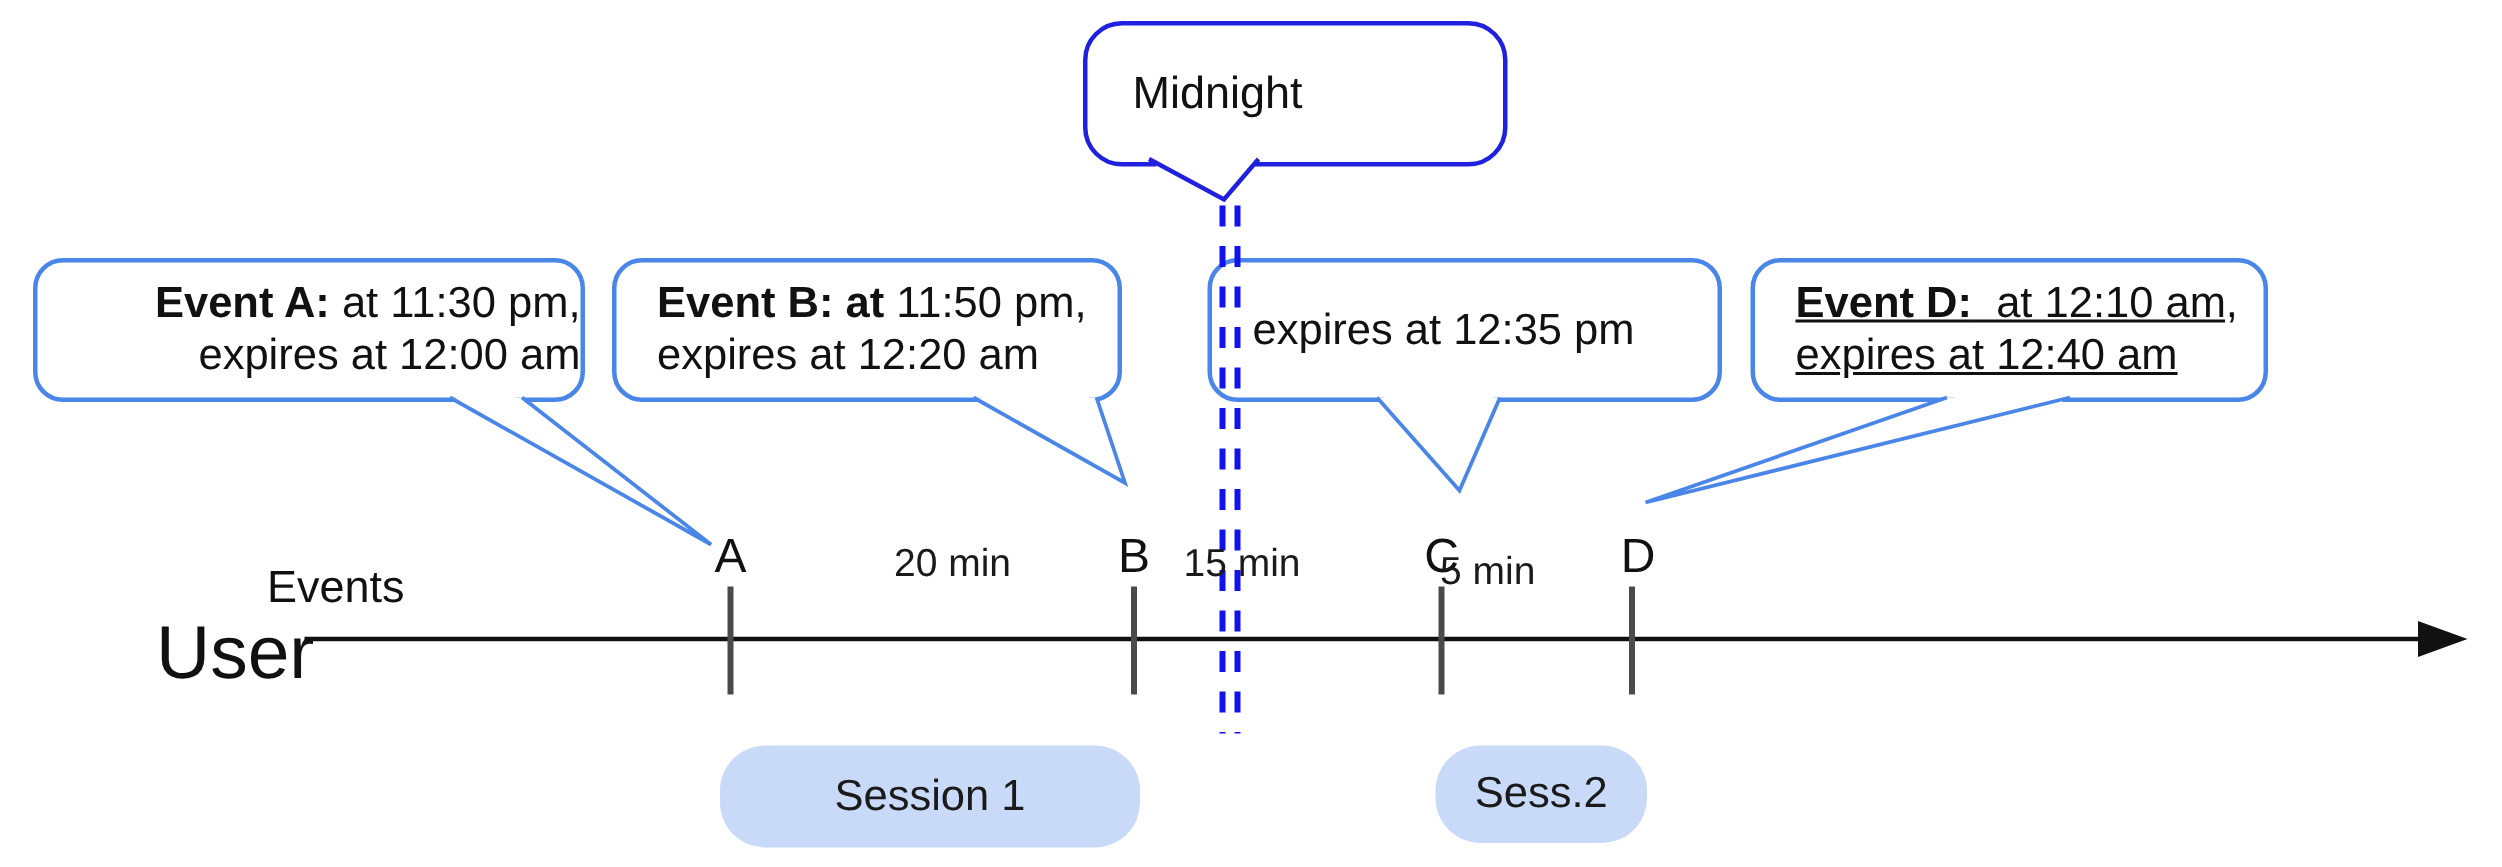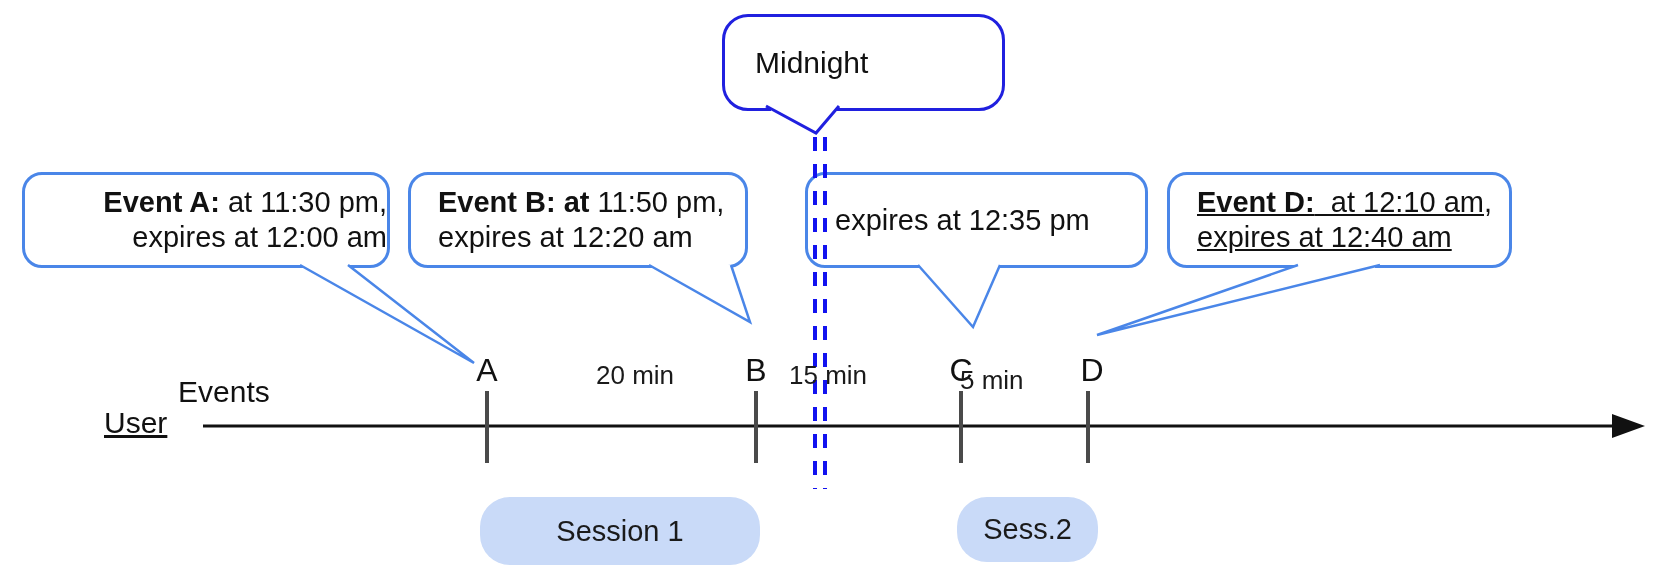--- a/index.html
+++ b/index.html
@@ -26,21 +26,21 @@
   }
   .callout b{font-weight:700;}
   .callout-a{left:22px;width:368px;align-items:flex-end;}
   .callout-b{left:408px;width:340px;}
   .callout-c{left:805px;width:343px;}
   .callout-d{left:1167px;width:345px;text-decoration:underline;}
 
   .svg-layer{left:0;top:0;z-index:2;pointer-events:none;}
 
   .events-label{left:178px;top:351px;font-size:30px;z-index:3;margin-top:24px;}
-  .user-label{left:104px;top:406px;font-size:30px;z-index:3;text-decoration:underline;}
+  .user-label{left:104px;top:406px;font-size:50px;z-index:3;}
 
   .tick-letter{top:352px;width:60px;text-align:center;font-size:32px;z-index:3;}
   .tick-a{left:457px;}
   .tick-b{left:726px;}
   .tick-c{left:931px;}
   .tick-d{left:1062px;}
 
   .gap-label{top:360px;width:140px;text-align:left;font-size:26px;color:#1a1a1a;z-index:3;}
   .gap-ab{left:596px;}
   .gap-bc{left:789px;}

